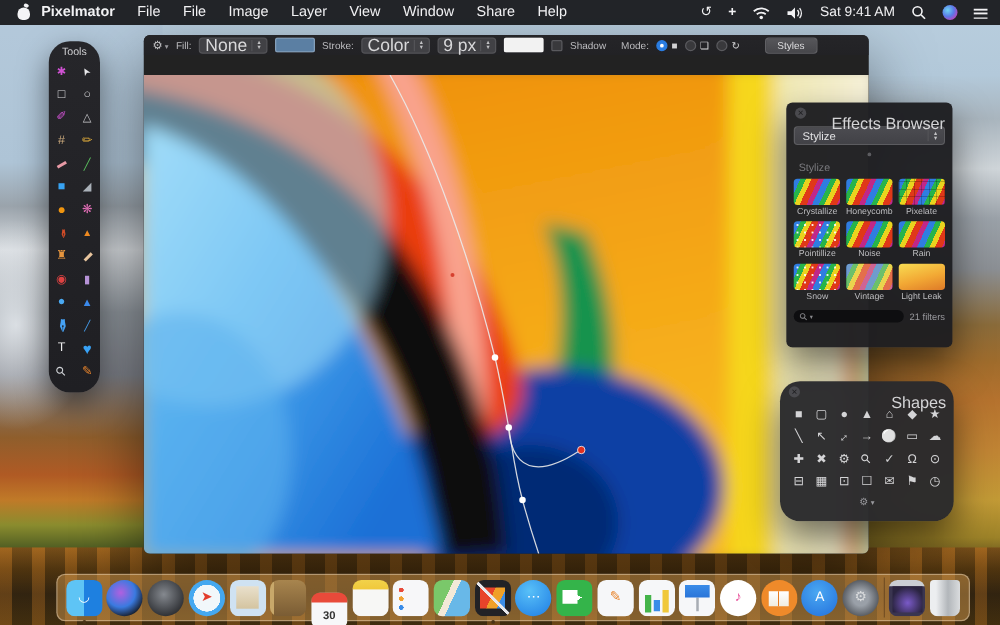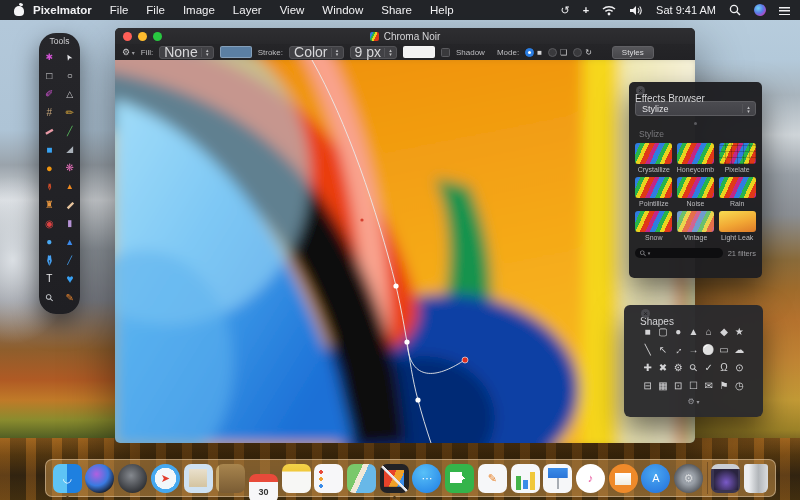--- a/index.html
+++ b/index.html
@@ -98,21 +98,21 @@
   .canvas svg{display:block;width:100%;height:100%;}
 
   
   .effects{position:absolute;left:629px;top:82px;width:133px;height:196px;z-index:20;
     background:rgba(30,30,33,.97);border-radius:5px;box-shadow:0 14px 30px rgba(0,0,0,.55);
     box-sizing:border-box;padding:0 6px;}
   .panel-header{height:17px;display:flex;align-items:center;position:relative;}
   .close-btn{width:9px;height:9px;border-radius:50%;background:#4a4a4e;color:#1c1c1e;
     font-size:8px;line-height:9px;text-align:center;position:absolute;left:1px;}
   .close-btn::before{content:"×";}
-  .panel-title{flex:1;text-align:left;color:#d4d4d6;font-size:10px;margin-top:16px;}
+  .panel-title{flex:1;text-align:right;color:#d4d4d6;font-size:13px;margin-top:16px;}
   .cat-select{height:13px;background:linear-gradient(#4b4b50,#424247);border:1px solid #5c5c60;
     border-radius:3px;display:flex;align-items:center;padding:0 3px 0 6px;color:#e2e2e4;
     font-size:9px;margin-top:2px;}
   .cat-select .val{flex:1;}
   .panel-dot{width:3px;height:3px;border-radius:50%;background:#5c5c60;margin:6px auto 4px;}
   .section-label{color:#7a7a7e;font-size:8.5px;margin:2px 0 4px 4px;}
   #effects-grid{display:grid;grid-template-columns:1fr 1fr 1fr;column-gap:4px;row-gap:4px;}
   .fx-cell{display:flex;flex-direction:column;align-items:center;}
   .thumb{width:37px;height:21px;border-radius:3px;position:relative;overflow:hidden;
     background:repeating-linear-gradient(115deg,#2f7de0 0 5px,#28b44a 5px 9px,#ead31e 9px 13px,#e03818 13px 18px,#c02888 18px 22px);}
@@ -126,22 +126,22 @@
   .fx-label{color:#bcbcbf;font-size:7px;margin-top:2px;white-space:nowrap;}
   .fx-footer{display:flex;align-items:center;margin-top:7px;gap:5px;}
   .search-field{flex:1;height:10px;background:#0e0e10;border-radius:5px;display:flex;
     align-items:center;padding:0 5px;color:#8a8a8e;font-size:7px;gap:2px;}
   .search-ic{display:inline-block;transform:rotate(-45deg);font-size:8px;}
   .search-chev{font-size:5px;}
   .fx-count{color:#98989c;font-size:7.5px;white-space:nowrap;}
 
   
   .shapes{position:absolute;left:624px;top:305px;width:139px;height:112px;z-index:21;
-    background:rgba(41,41,44,.97);border-radius:6px;box-shadow:0 14px 30px rgba(0,0,0,.55);
-    box-sizing:border-box;padding:0 16px;}
+    background:rgba(41,41,44,.97);border-radius:16px;box-shadow:0 14px 30px rgba(0,0,0,.55);
+    box-sizing:border-box;padding:0 6px;}
   #shapes-grid{display:grid;grid-template-columns:repeat(7,1fr);margin-top:1px;}
   .shape-cell{height:18px;display:flex;align-items:center;justify-content:center;
     color:#d4d4d6;font-size:10px;}
   .shape-cell span{display:inline-block;line-height:1;}
   .shapes-footer{display:flex;justify-content:center;align-items:center;gap:2px;
     color:#9a9a9e;font-size:8px;margin-top:2px;}
   .shapes-footer .chev{font-size:6px;}
 
   
   .dock{position:absolute;left:45px;top:459px;width:731px;height:38px;z-index:30;
@@ -327,31 +327,20 @@
         <div class="tool">
           <span style="color: rgb(207, 210, 214); font-size: 10px; transform: rotate(-45deg);">⚲</span>
         </div>
         <div class="tool">
           <span style="color: rgb(232, 132, 44); font-size: 10px;">✎</span>
         </div>
       </div>
   </div>
 
   <div class="doc-window">
-    <div class="titlebar">
-      <div class="lights">
-        <span class="light red"></span>
-        <span class="light yellow"></span>
-        <span class="light green"></span>
-      </div>
-      <div class="title-wrap">
-        <span class="doc-icon"></span>
-        <span class="doc-title">Chroma Noir</span>
-      </div>
-    </div>
     <div class="toolbar">
       <span class="tb-gear">⚙</span>
       <span class="tb-label">Fill:</span>
       <span class="tb-select">
           <span class="val">None</span>
           <span class="ud"></span>
         </span>
       <span class="swatch fill"></span>
       <span class="tb-label">Stroke:</span>
       <span class="tb-select">

